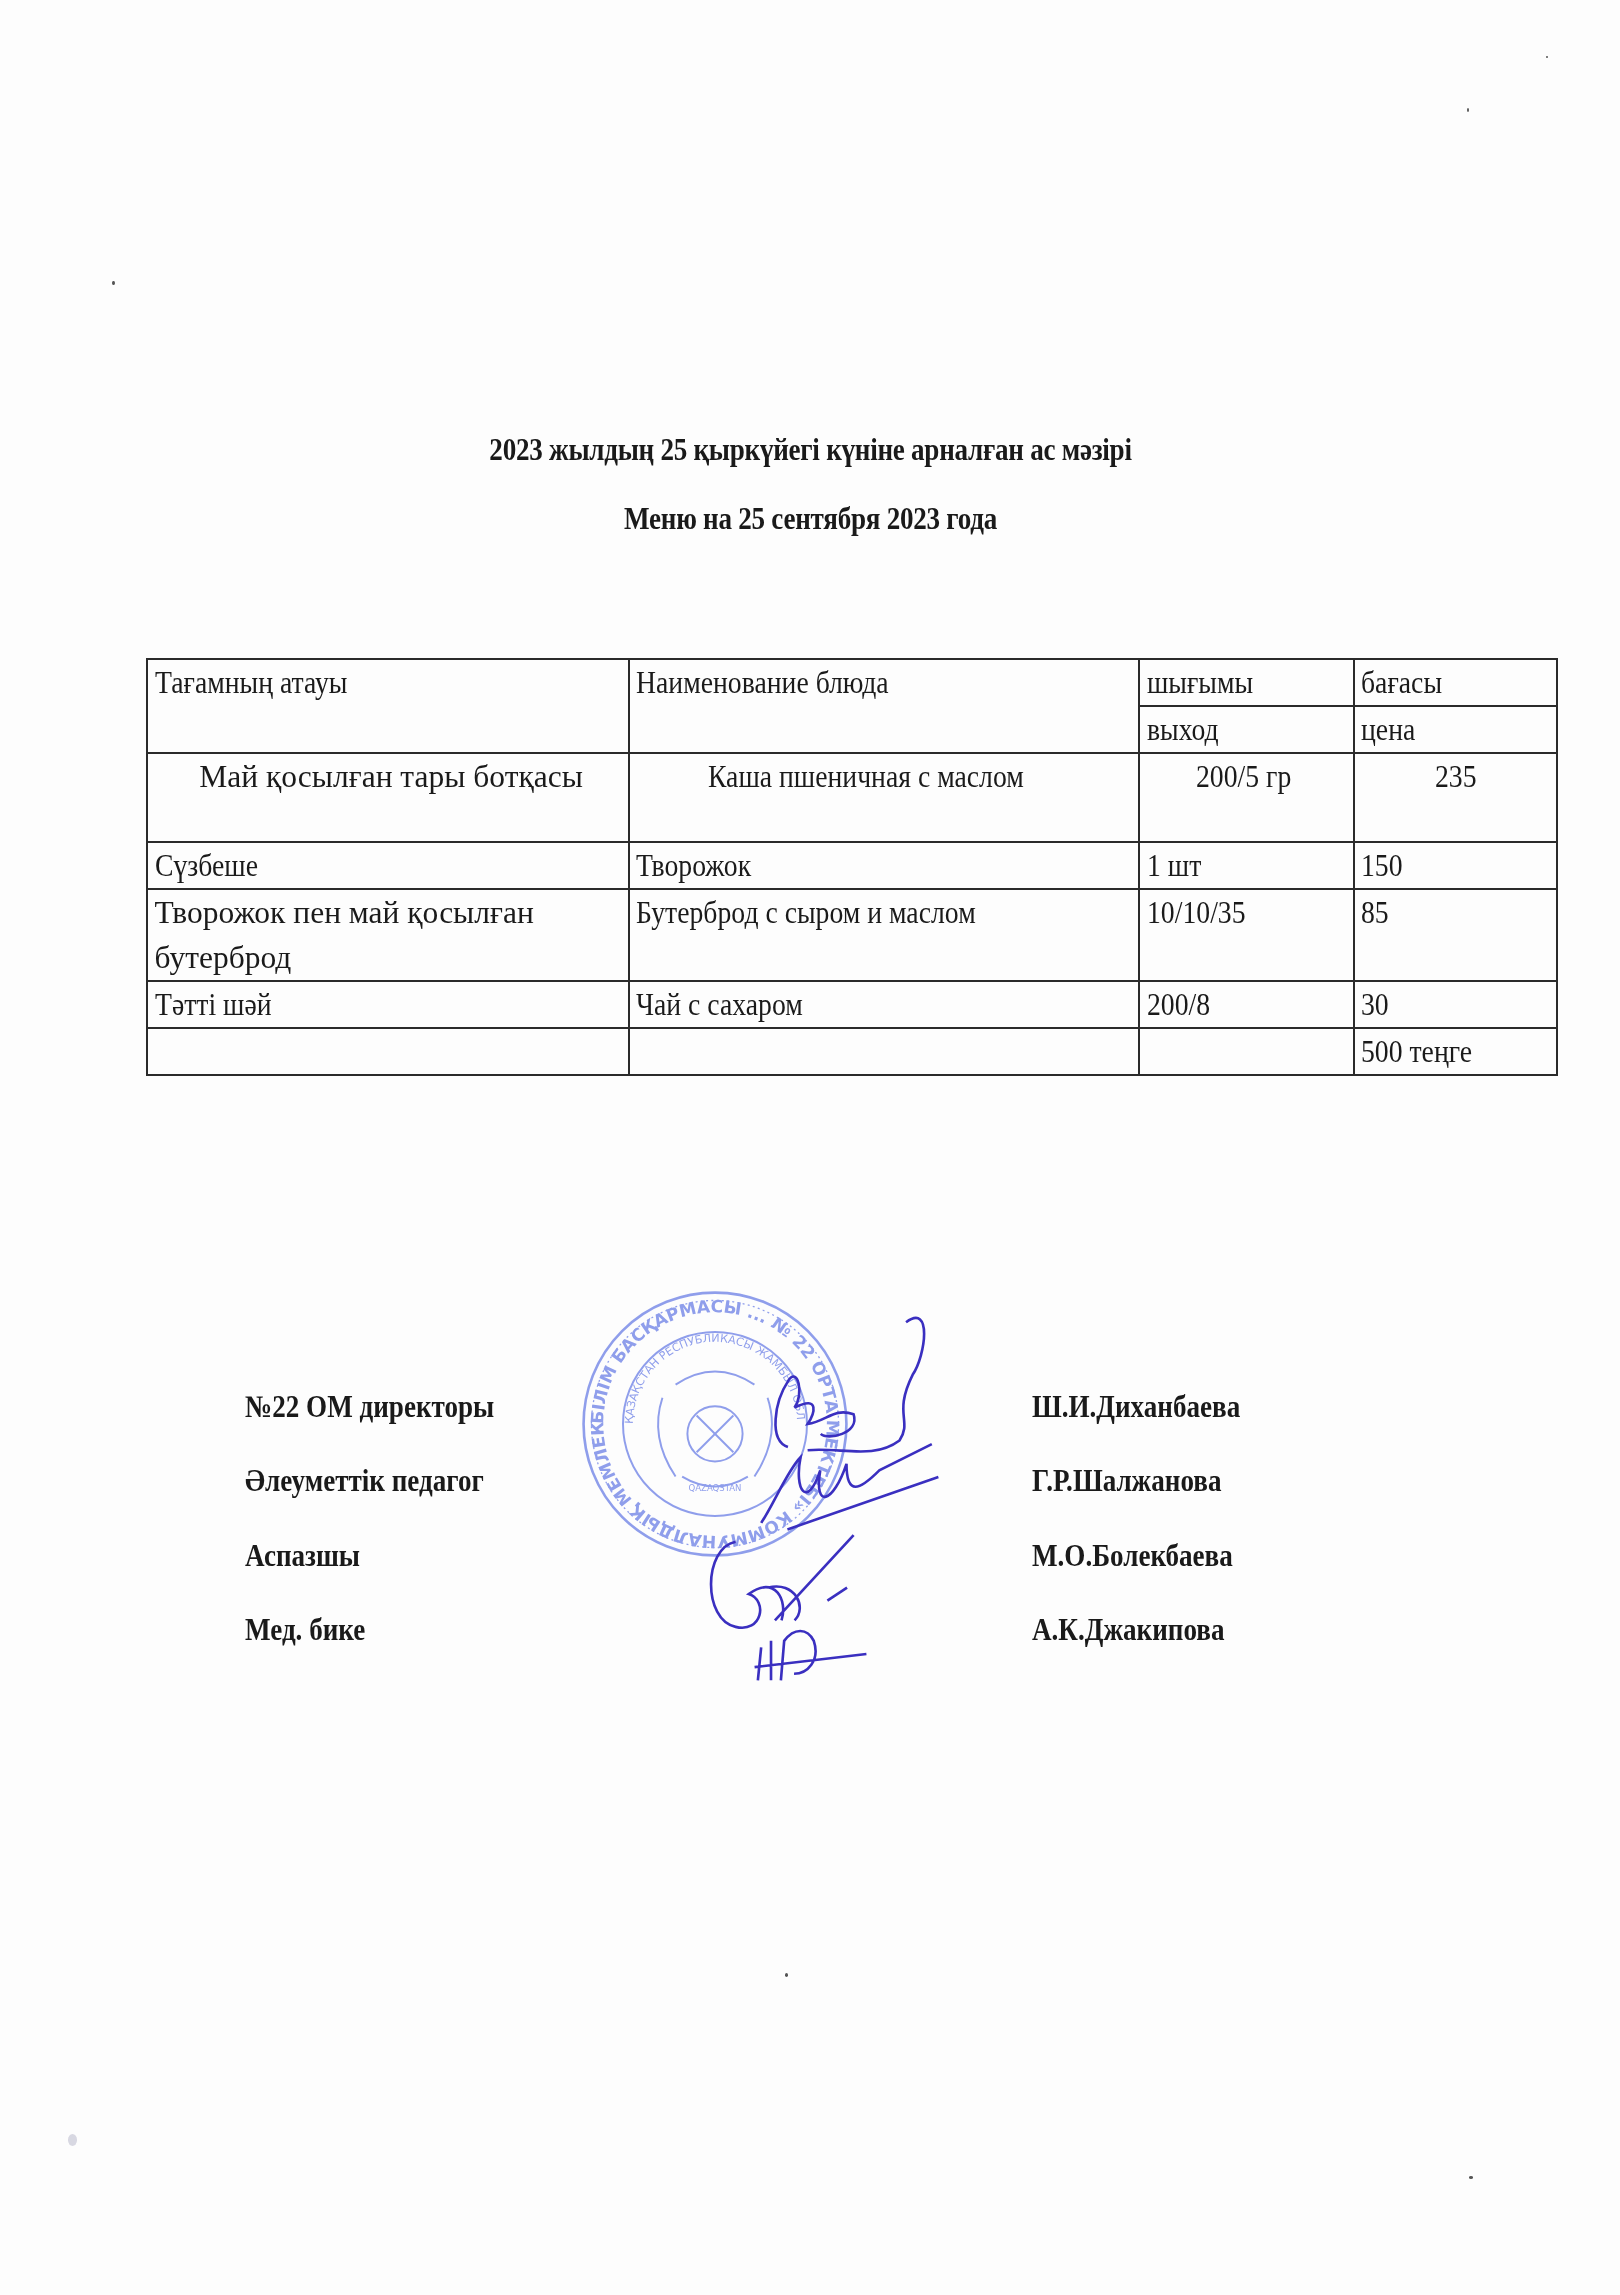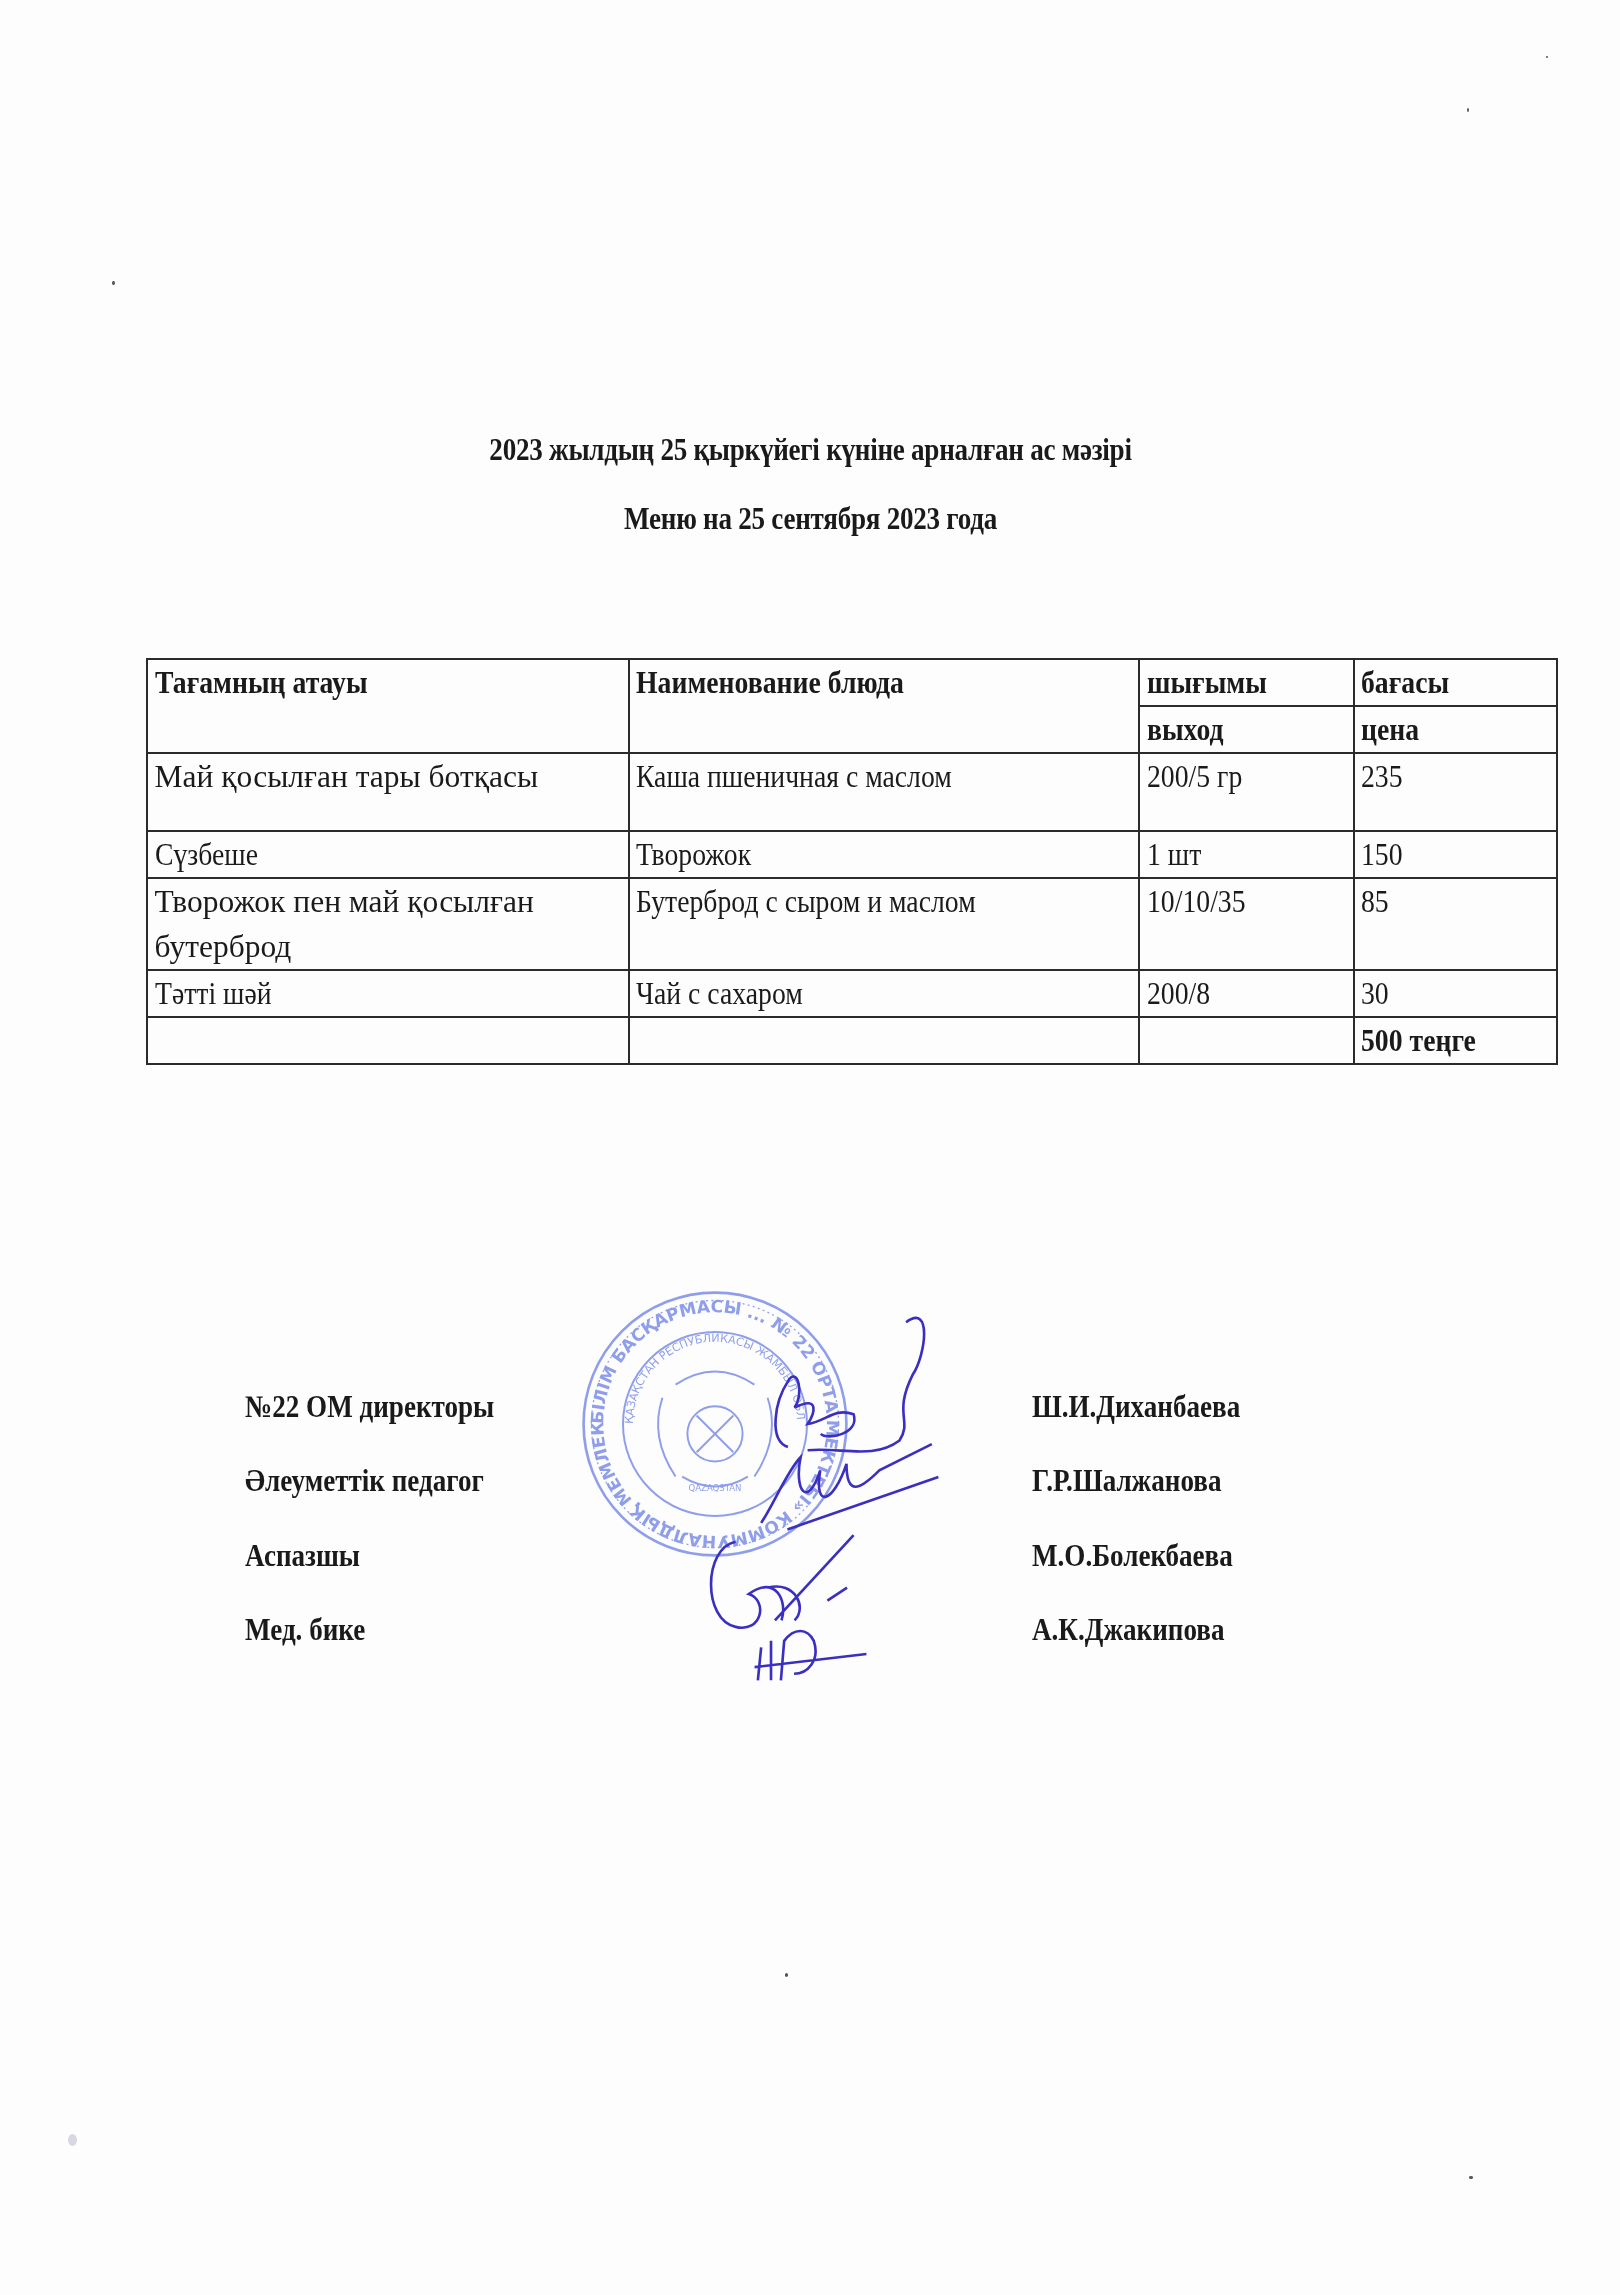--- a/index.html
+++ b/index.html
@@ -26,26 +26,26 @@
     border: 2px solid #2b2b2b;
     vertical-align: top;
     padding: 0 0 0 6.6px;
     white-space: nowrap;
   }
   table.menu td.wrap { white-space: normal; }
   .col1 { width: 473px; }
   .col2 { width: 502px; }
   .col3 { width: 206px; }
   .col4 { width: 195px; }
-  .hdr { font-weight: bold; }
+  .hdr { font-weight: normal; }
   .cond { display: inline-block; transform: scaleX(0.88); transform-origin: left; }
 
   .r-h1 { height: 45px; }
   .r-h2 { height: 45px; }
-  .r1 { height: 78px; }
+  .r1 { height: 89px; text-align: center; }
   .r2 { height: 45px; border-radius: 19px; }
   .r3 { height: 88px; }
   .r4 { height: 43px; margin-top: 40px; }
   .r5 { height: 44px; margin-top: 23px; }
 
   .sign-label, .sign-name {
     position: absolute; font-weight: bold; font-size: 31.5px;
     transform: scaleX(0.86); transform-origin: left;
   }
   .sign-label { left: 245px; }

